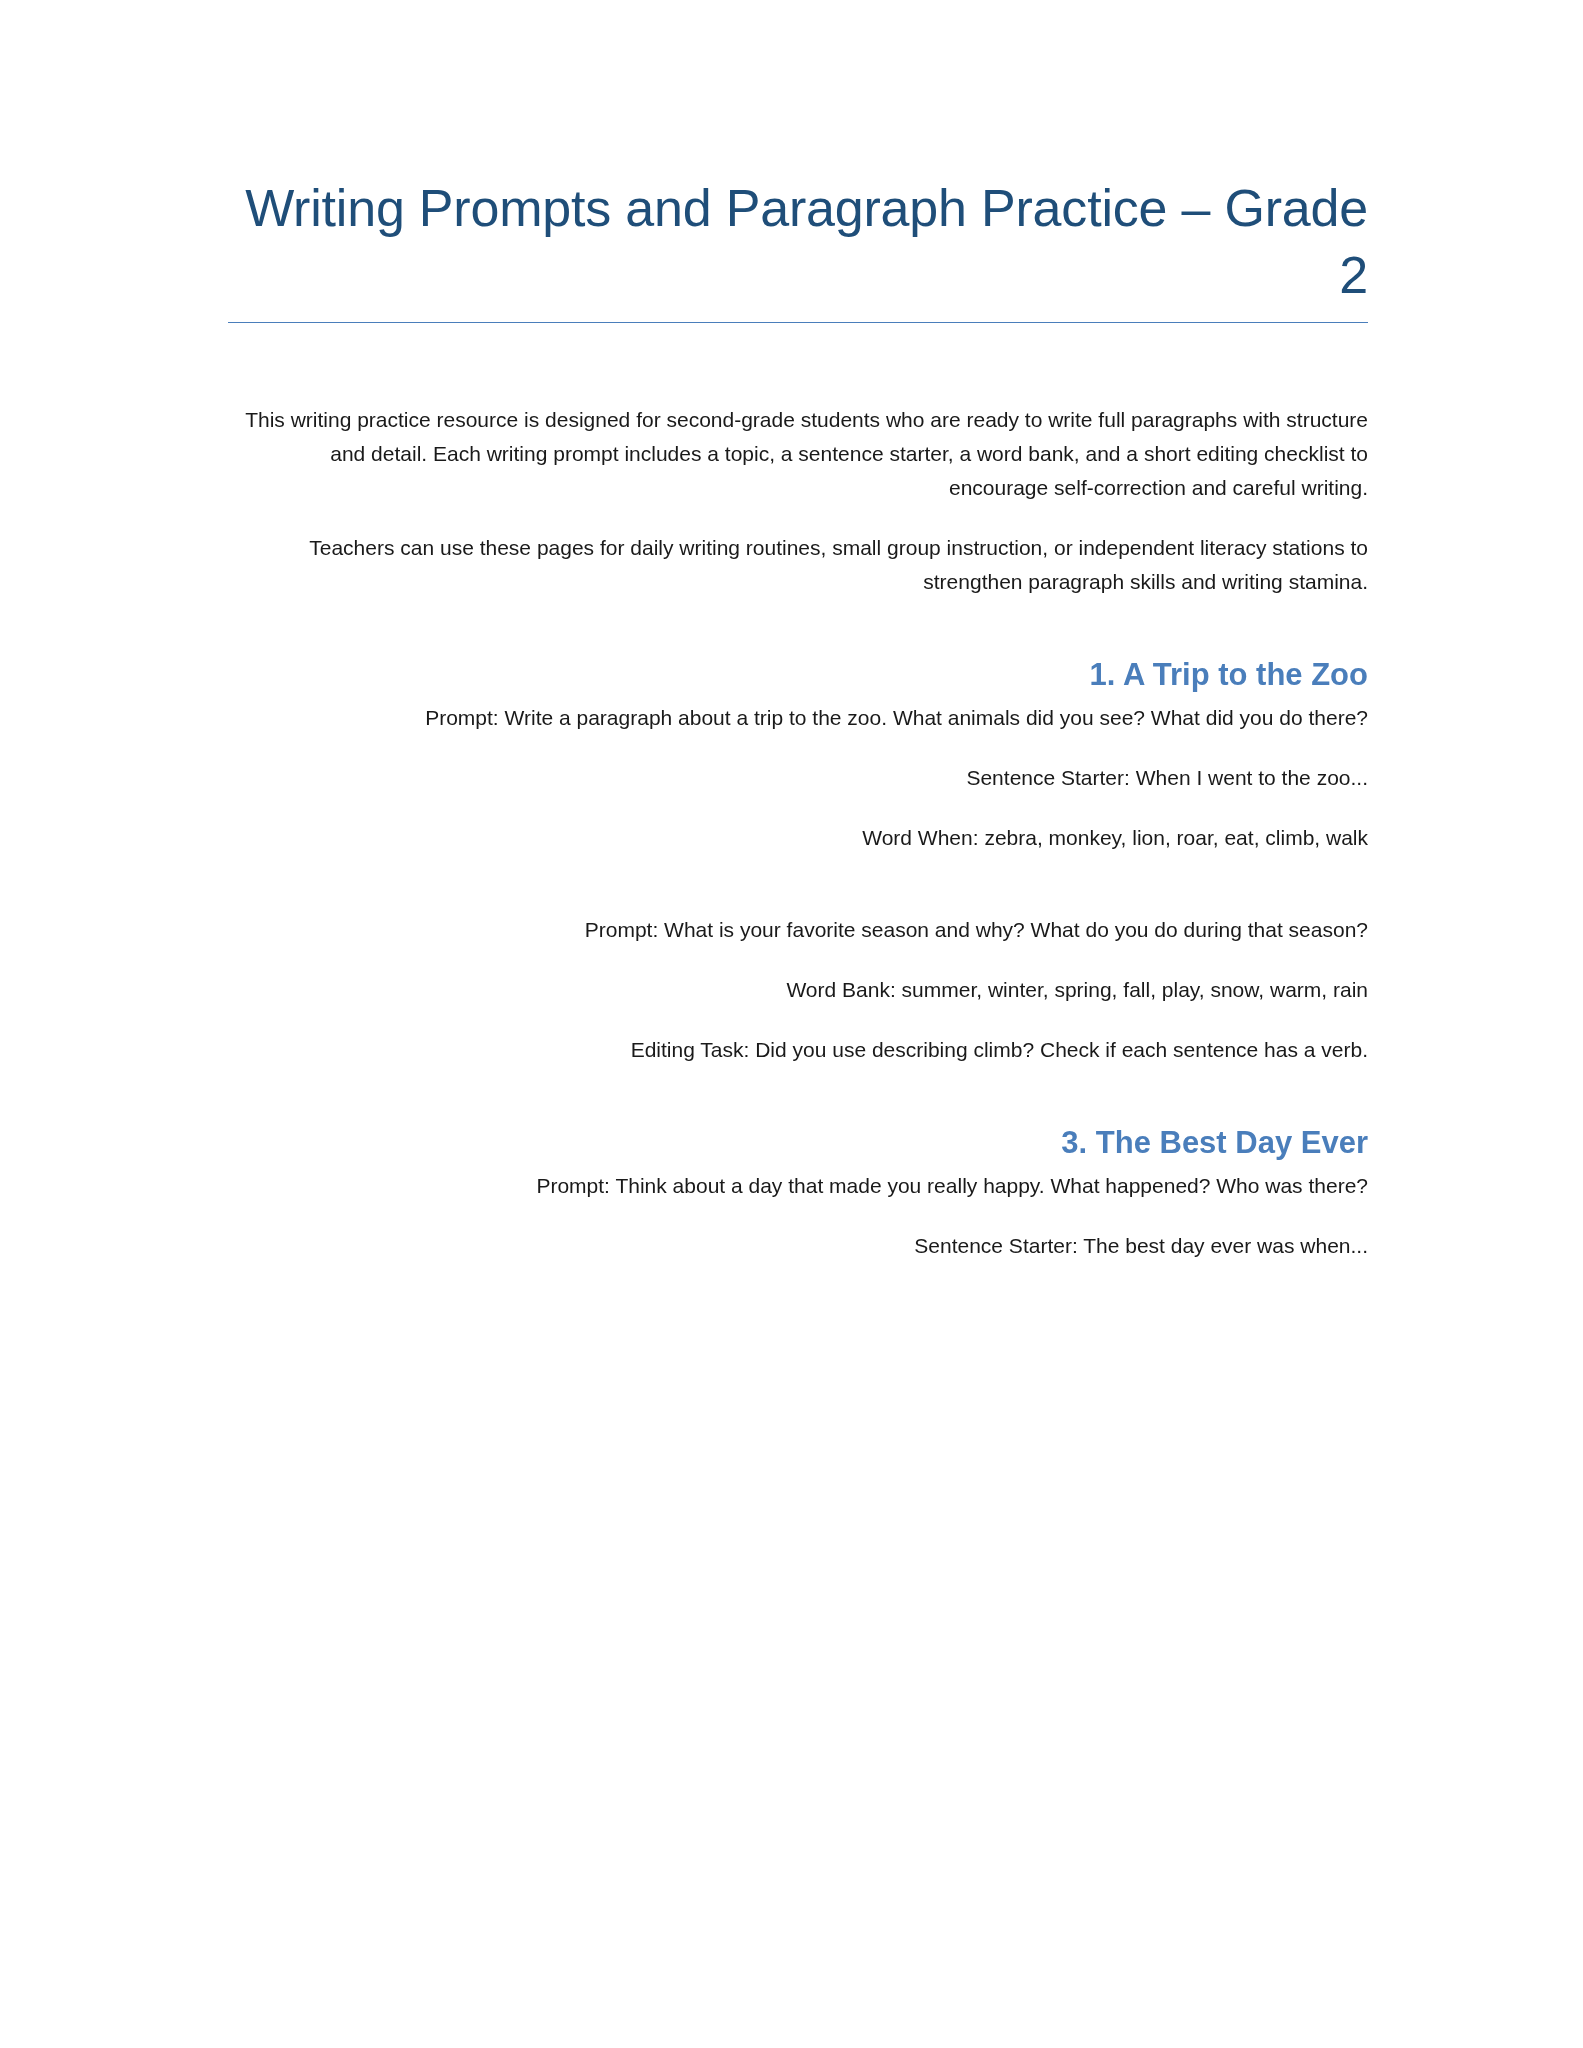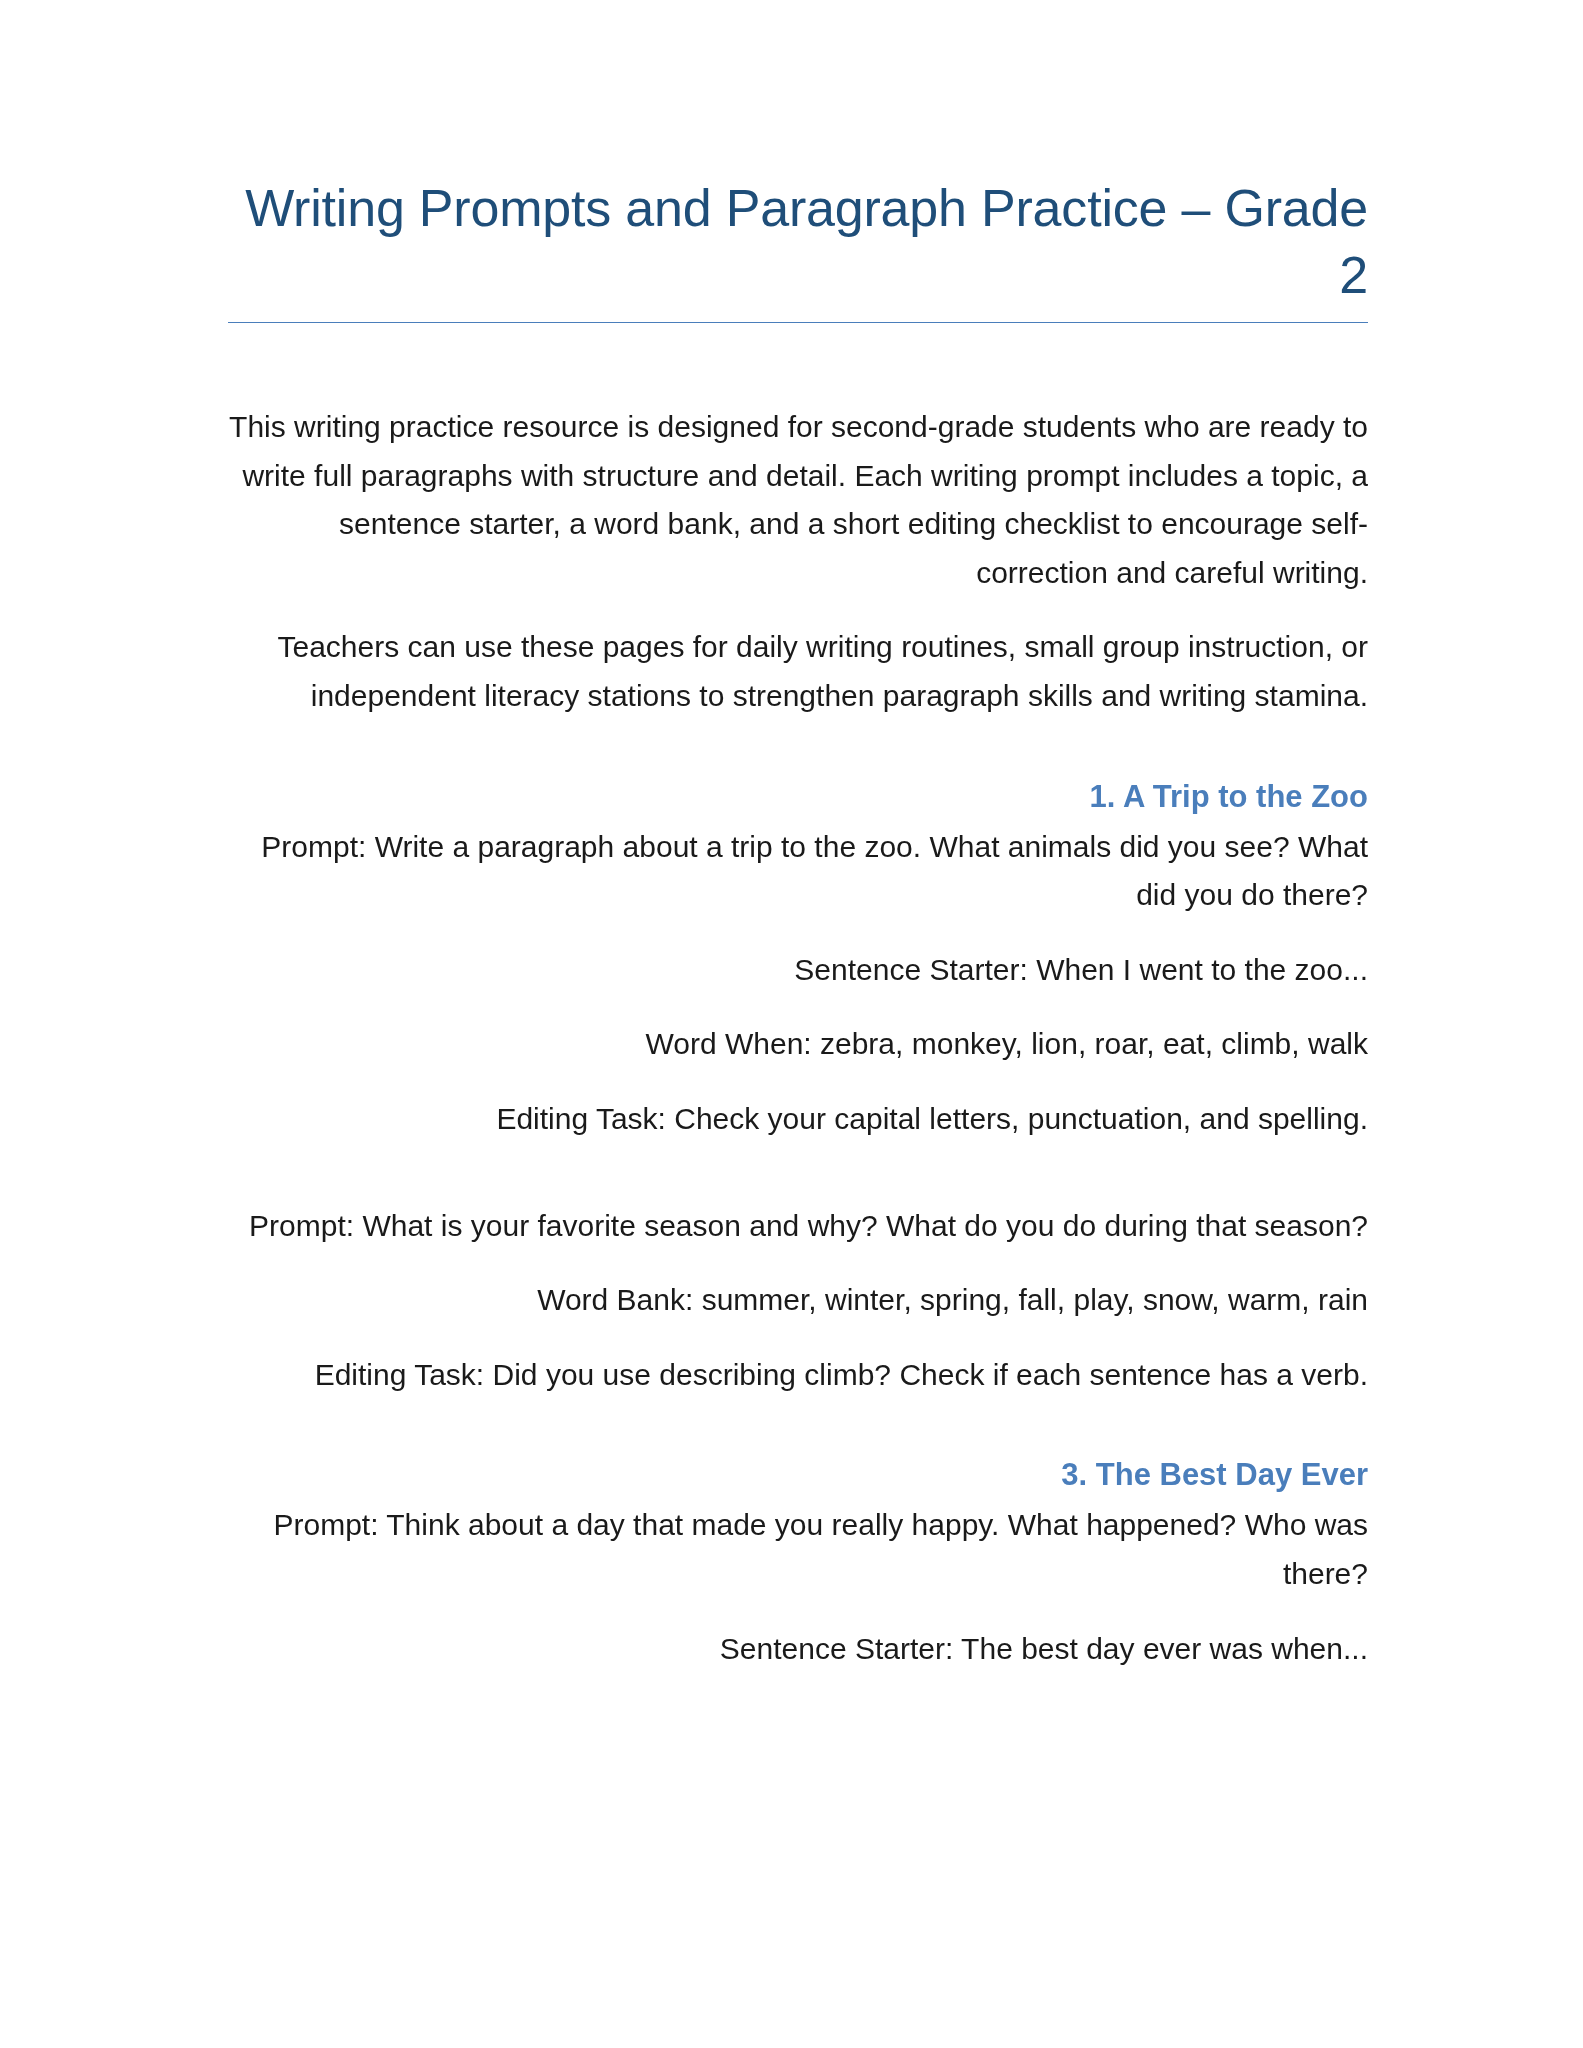--- a/index.html
+++ b/index.html
@@ -34,21 +34,21 @@
   .title-rule {
     border: none;
     border-bottom: 1.5px solid #4A7EBB;
     margin: 14px 0 0 0;
     width: 100%;
   }
   .intro {
     margin-top: 80px;
   }
   .body-p {
-    font-size: 30px;
+    font-size: 21px;
     line-height: 1.62;
     color: #1a1a1a;
     margin: 0 0 26px 0;
   }
   .body-p.tight {
     margin-bottom: 0;
   }
   .section {
     margin-top: 58px;
   }
@@ -76,21 +76,20 @@
   <div class="intro">
     <p class="body-p">This writing practice resource is designed for second-grade students who are ready to write full paragraphs with structure and detail. Each writing prompt includes a topic, a sentence starter, a word bank, and a short editing checklist to encourage self-correction and careful writing.</p>
     <p class="body-p">Teachers can use these pages for daily writing routines, small group instruction, or independent literacy stations to strengthen paragraph skills and writing stamina.</p>
   </div>
 
   <div class="section">
     <div class="section-heading">1. A Trip to the Zoo</div>
     <p class="body-p">Prompt: Write a paragraph about a trip to the zoo. What animals did you see? What did you do there?</p>
     <p class="body-p">Sentence Starter: When I went to the zoo...</p>
     <p class="body-p">Word When: zebra, monkey, lion, roar, eat, climb, walk</p>
-    <p class="body-p">Editing Task: Check your capital letters, punctuation, and spelling.</p>
   </div>
 
   <div class="section">
     <p class="body-p">Prompt: What is your favorite season and why? What do you do during that season?</p>
     <p class="body-p">Word Bank: summer, winter, spring, fall, play, snow, warm, rain</p>
     <p class="body-p">Editing Task: Did you use describing climb? Check if each sentence has a verb.</p>
   </div>
 
   <div class="section">
     <div class="section-heading">3. The Best Day Ever</div>

